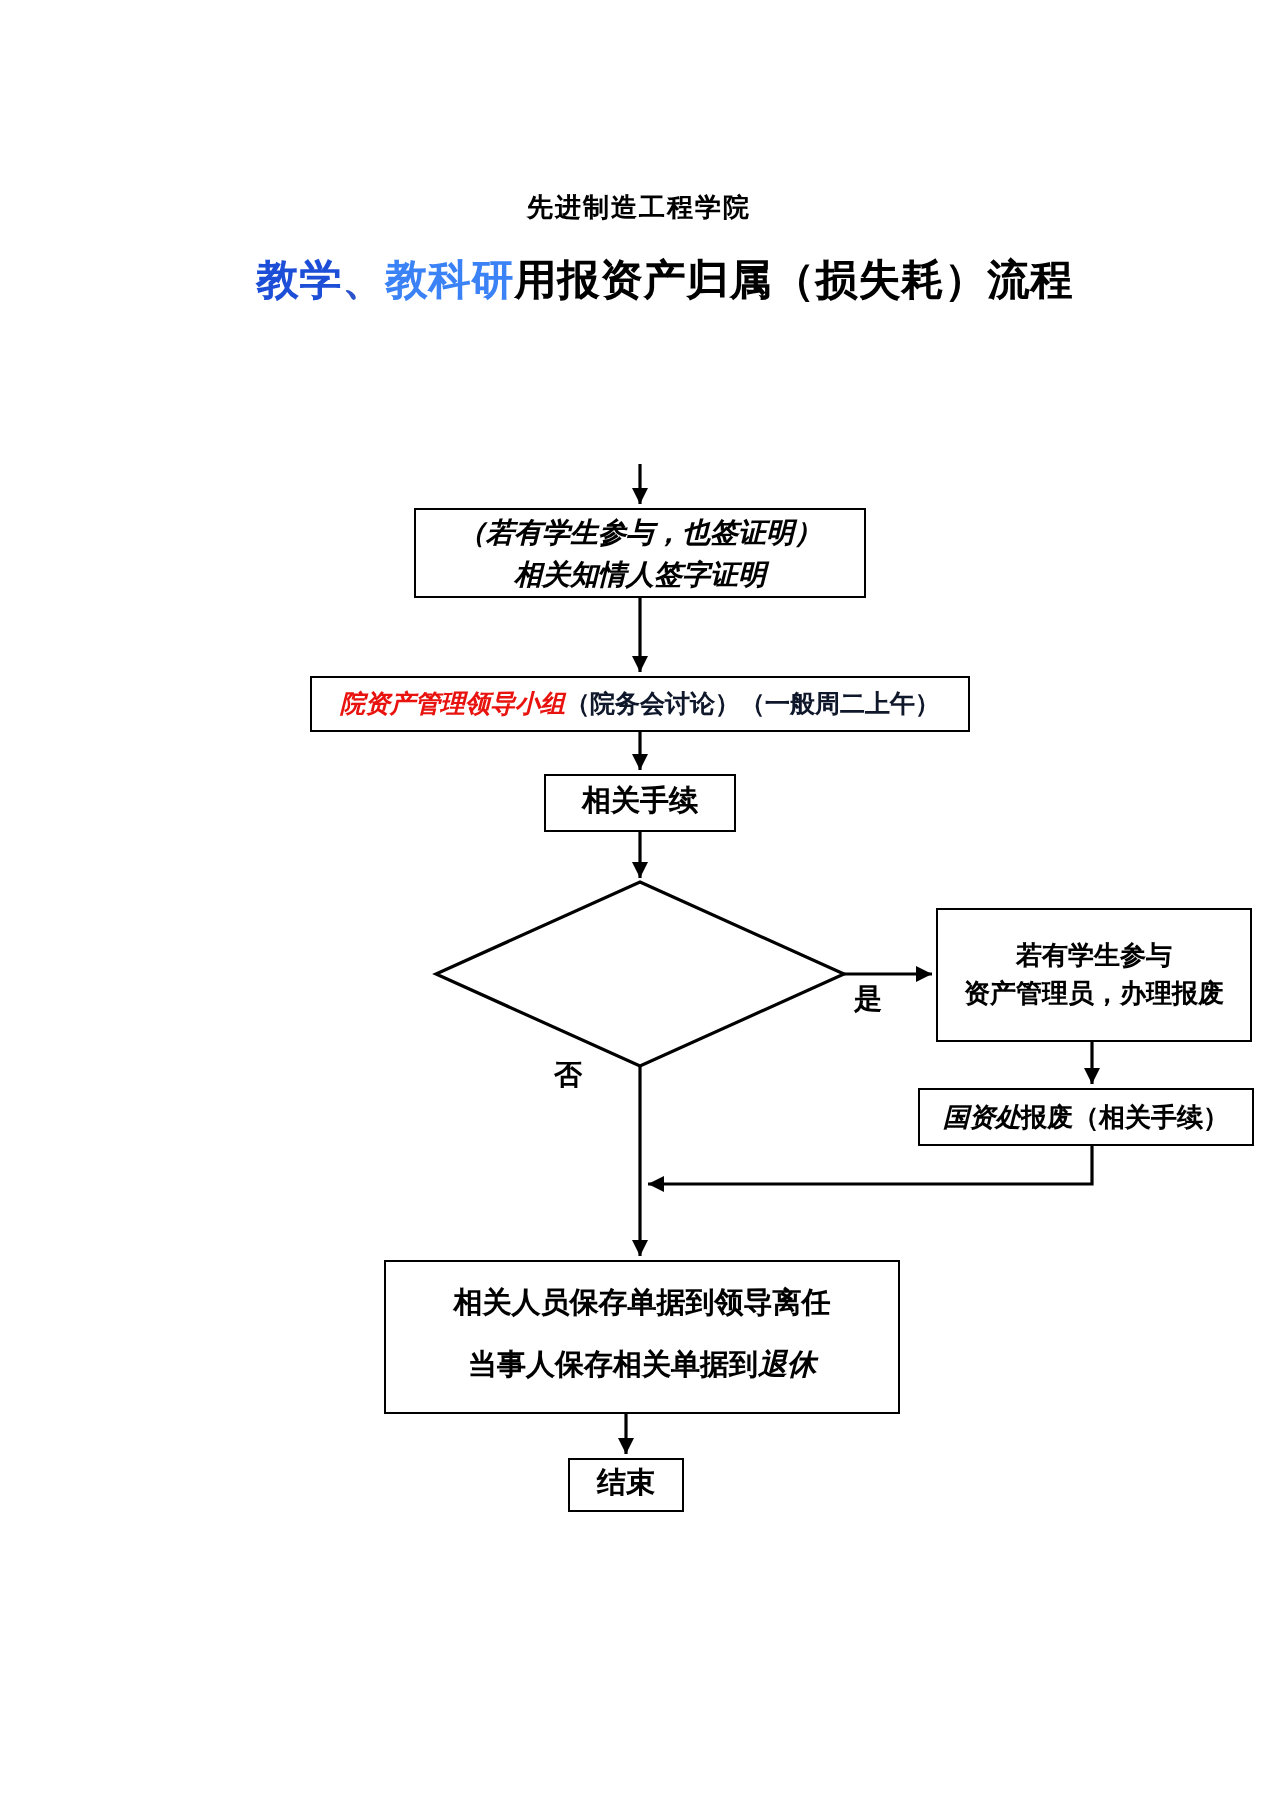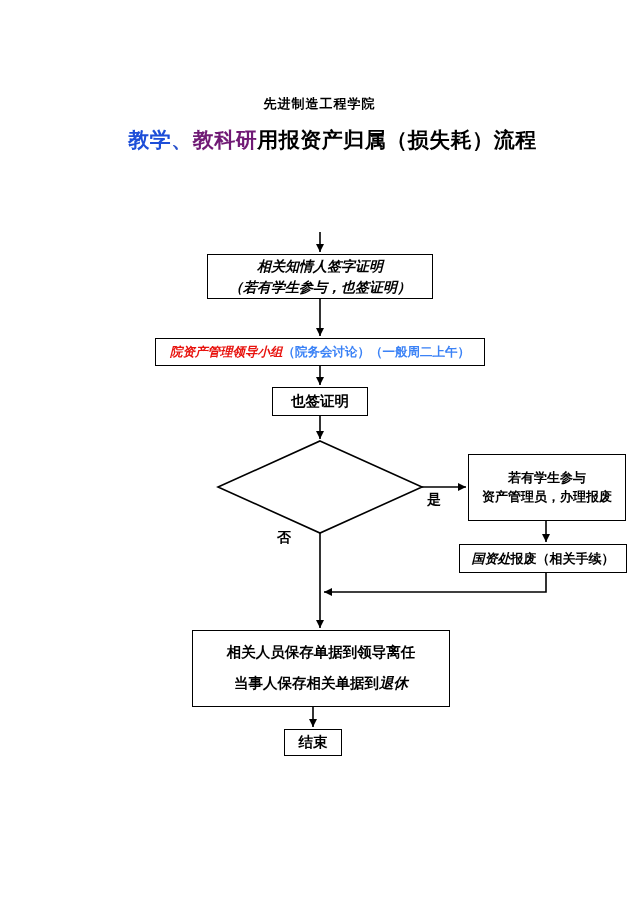--- a/index.html
+++ b/index.html
@@ -52,21 +52,21 @@
   }
   .lbl-yes{left:427px;top:491px;}
   .lbl-no{left:277px;top:529px;}
 </style>
 </head>
 <body>
 
 <div class="page">
 
   <div class="title">先进制造工程学院</div>
-  <div class="subtitle"><span style="color: #1d4ed8; margin-left: 26px;">教学</span><span style="color: rgb(42, 82, 204);">、</span><span style="color: #701a75;">教科研</span><span style="color: rgb(0, 0, 0);">用</span><span style="color: rgb(0, 0, 0);">报资产归属（损失耗）流程</span></div>
+  <div class="subtitle"><span style="color: #1d4ed8; margin-left: 26px;">教学</span><span style="color: rgb(42, 82, 204);">、</span><span style="color: #3b82f6;">教科研</span><span style="color: rgb(0, 0, 0);">用</span><span style="color: rgb(0, 0, 0);">报资产归属（损失耗）流程</span></div>
 
   <svg class="connectors" width="639" height="905" viewBox="0 0 639 905">
     <defs>
       <marker id="arrow" viewBox="0 0 10 10" refX="10" refY="5" markerWidth="10" markerHeight="8" orient="auto" markerUnits="userSpaceOnUse">
         <path d="M0,0 L10,5 L0,10 Z" fill="#000"></path>
       </marker>
     </defs>
     <g stroke="#000" stroke-width="1.6" fill="none">
       <line x1="320" y1="232" x2="320" y2="252" marker-end="url(#arrow)"></line>
       <line x1="320" y1="298" x2="320" y2="336" marker-end="url(#arrow)"></line>
@@ -76,30 +76,30 @@
       <line x1="422" y1="487" x2="466" y2="487" marker-end="url(#arrow)"></line>
       <line x1="320" y1="533" x2="320" y2="628" marker-end="url(#arrow)"></line>
       <line x1="546" y1="521" x2="546" y2="542" marker-end="url(#arrow)"></line>
       <polyline points="546,573 546,592 324,592" marker-end="url(#arrow)"></polyline>
       <line x1="313" y1="707" x2="313" y2="727" marker-end="url(#arrow)"></line>
     </g>
   </svg>
 
 
   <div class="node n2">
+    <div>（若有学生参与，也签证明）</div>
     <div>相关知情人签字证明</div>
-    <div>（若有学生参与，也签证明）</div>
   </div>
 
   <div class="node n3">
-    <div><span style="color: rgb(232, 19, 14); font-style: italic;">院资产管理领导小组</span><span style="color: #3b82f6;">（院务会讨论）（一般周二上午）</span></div>
+    <div><span style="color: rgb(232, 19, 14); font-style: italic;">院资产管理领导小组</span><span style="color: #0f172a;">（院务会讨论）（一般周二上午）</span></div>
   </div>
 
   <div class="node n4">
-    <div>也签证明</div>
+    <div>相关手续</div>
   </div>
 
 
   <div class="branch-label lbl-yes">是</div>
   <div class="branch-label lbl-no">否</div>
 
   <div class="node n5">
     <div>若有学生参与</div>
     <div>资产管理员，办理报废</div>
   </div>

